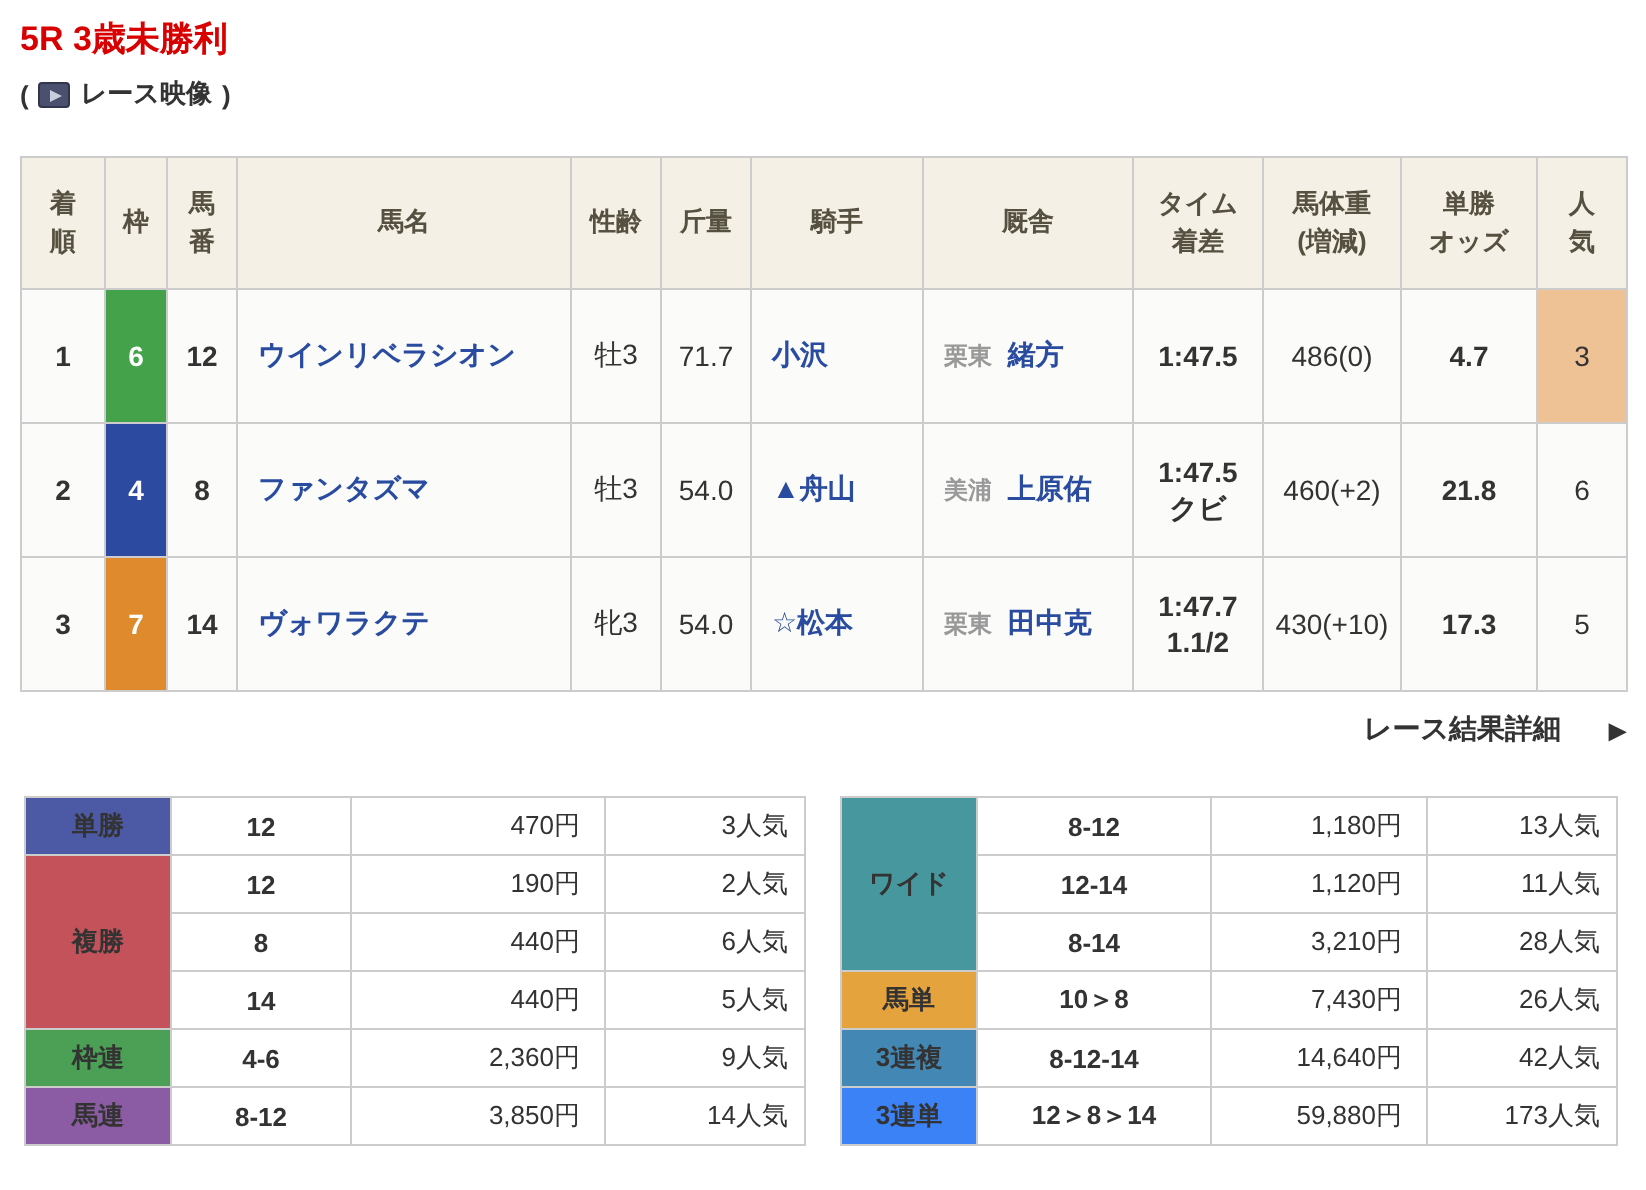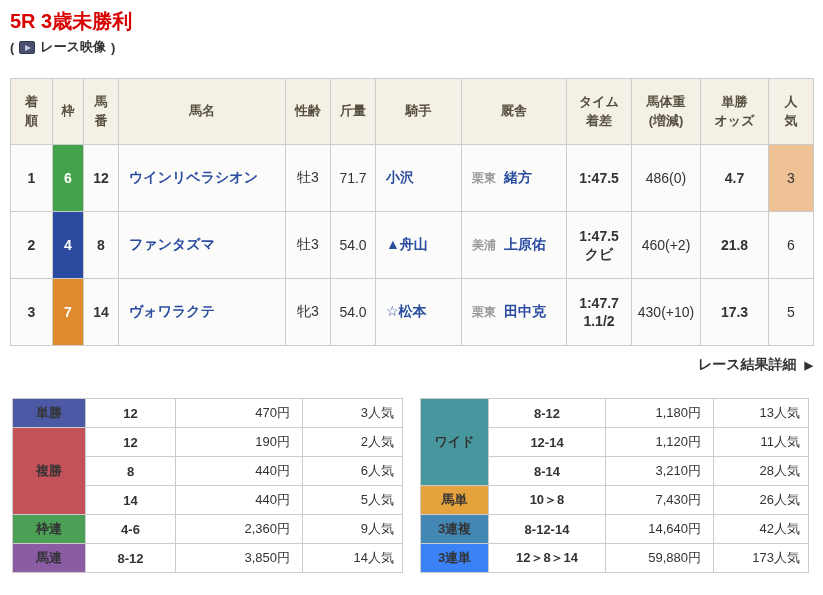--- a/index.html
+++ b/index.html
@@ -1,20 +1,20 @@
 <!DOCTYPE html>
 <html><head>
 <meta charset="utf-8">
 <style>
   * { margin:0; padding:0; box-sizing:border-box; }
   html,body { background:#fff; }
   body { font-family:"Liberation Sans","DejaVu Sans",sans-serif; }
   .page { position:relative; width:823px; height:595px; background:#ffffff; overflow:hidden; }
 
-  .race-title { position:absolute; left:10px; top:8px; font-size:20px; font-weight:bold; color:#d80000; }
+  .race-title { position:absolute; left:10px; top:8px; font-size:17px; font-weight:bold; color:#d80000; }
   .race-sub { position:absolute; left:10px; top:38px; font-size:13px; font-weight:bold; color:#333;
               display:flex; align-items:center; gap:5px; }
   .video-icon { display:inline-block; width:16px; height:13px; background:#4a506e; border:1px solid #32364c;
                 border-radius:2px; position:relative; }
   .video-icon::after { content:""; position:absolute; left:5px; top:3px;
                        border-left:6px solid #c9cedd; border-top:3.5px solid transparent; border-bottom:3.5px solid transparent; }
   .video-link { color:#333; cursor:pointer; }
 
   table { border-collapse:collapse; table-layout:fixed; }
 
@@ -25,21 +25,21 @@
   .results td { height:67px; font-size:14px; color:#333; }
   .num-strong { font-weight:bold; font-size:15px; }
   .frame-cell { font-weight:bold; font-size:15px; padding:0; }
   .cell-left { text-align:left !important; padding-left:10px; }
   .hlink { color:#2a4ca0; font-weight:bold; text-decoration:none; cursor:pointer; }
   .region { color:#999; font-size:12px; font-weight:bold; margin-right:4px; }
   .time-line { font-weight:bold; line-height:1.3; }
   .odds-cell { font-weight:bold; }
 
   .details-link { position:absolute; top:356px; right:10px; font-size:14px; font-weight:bold; color:#333;
-                  display:flex; align-items:center; gap:8px; cursor:pointer;font-family:Liberation Serif, serif; }
+                  display:flex; align-items:center; gap:24px; cursor:pointer;font-family:Liberation Serif, serif; }
   .details-arrow { font-size:11px; color:#333; }
 
   .payout { position:absolute; top:398px; background:#fff; }
   .payout.left  { left:12px;  width:390px; }
   .payout.right { left:420px; width:388px; }
   .payout td { border:1px solid #ccc; height:29px; font-size:13px; color:#333; vertical-align:middle; }
   .p-label { color:#fff; font-weight:bold; text-align:center; font-size:13px; }
   .p-sel { text-align:center; font-weight:bold; font-size:14px; }
   .p-pay { text-align:right; font-weight:normal; font-size:14px; padding-right:12px; }
   .p-fav { text-align:right; padding-right:8px; font-size:13px; }

